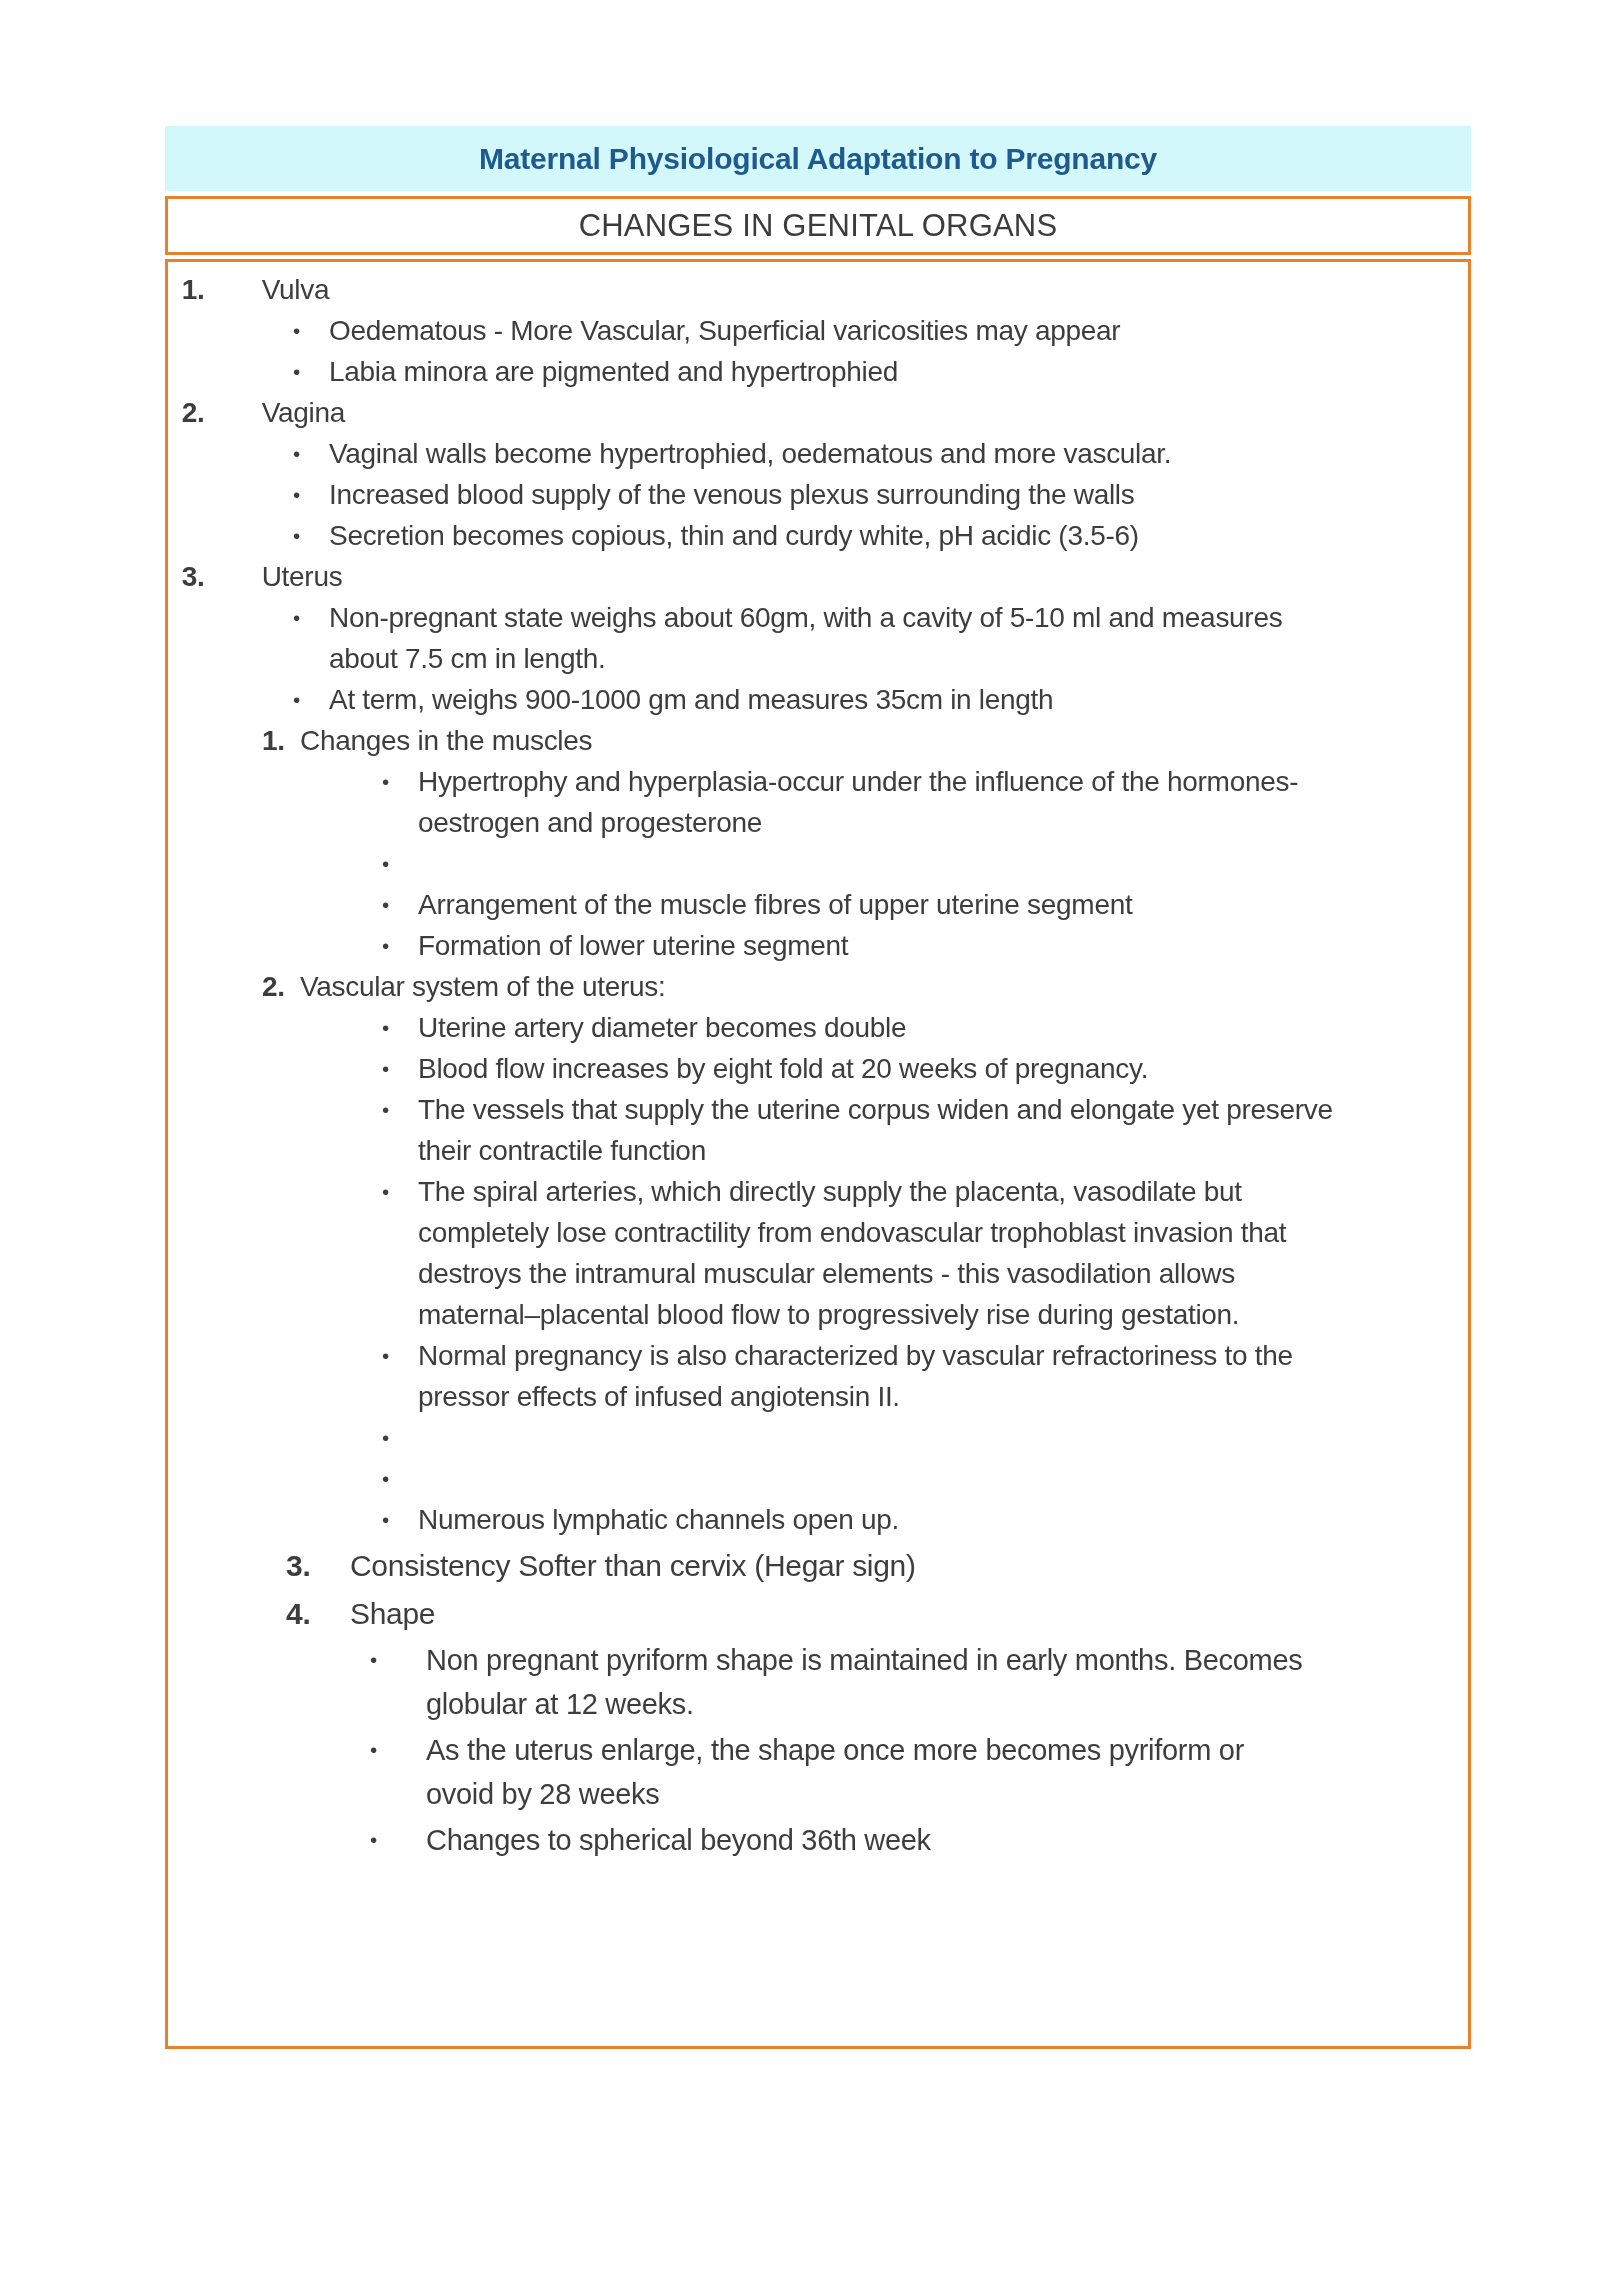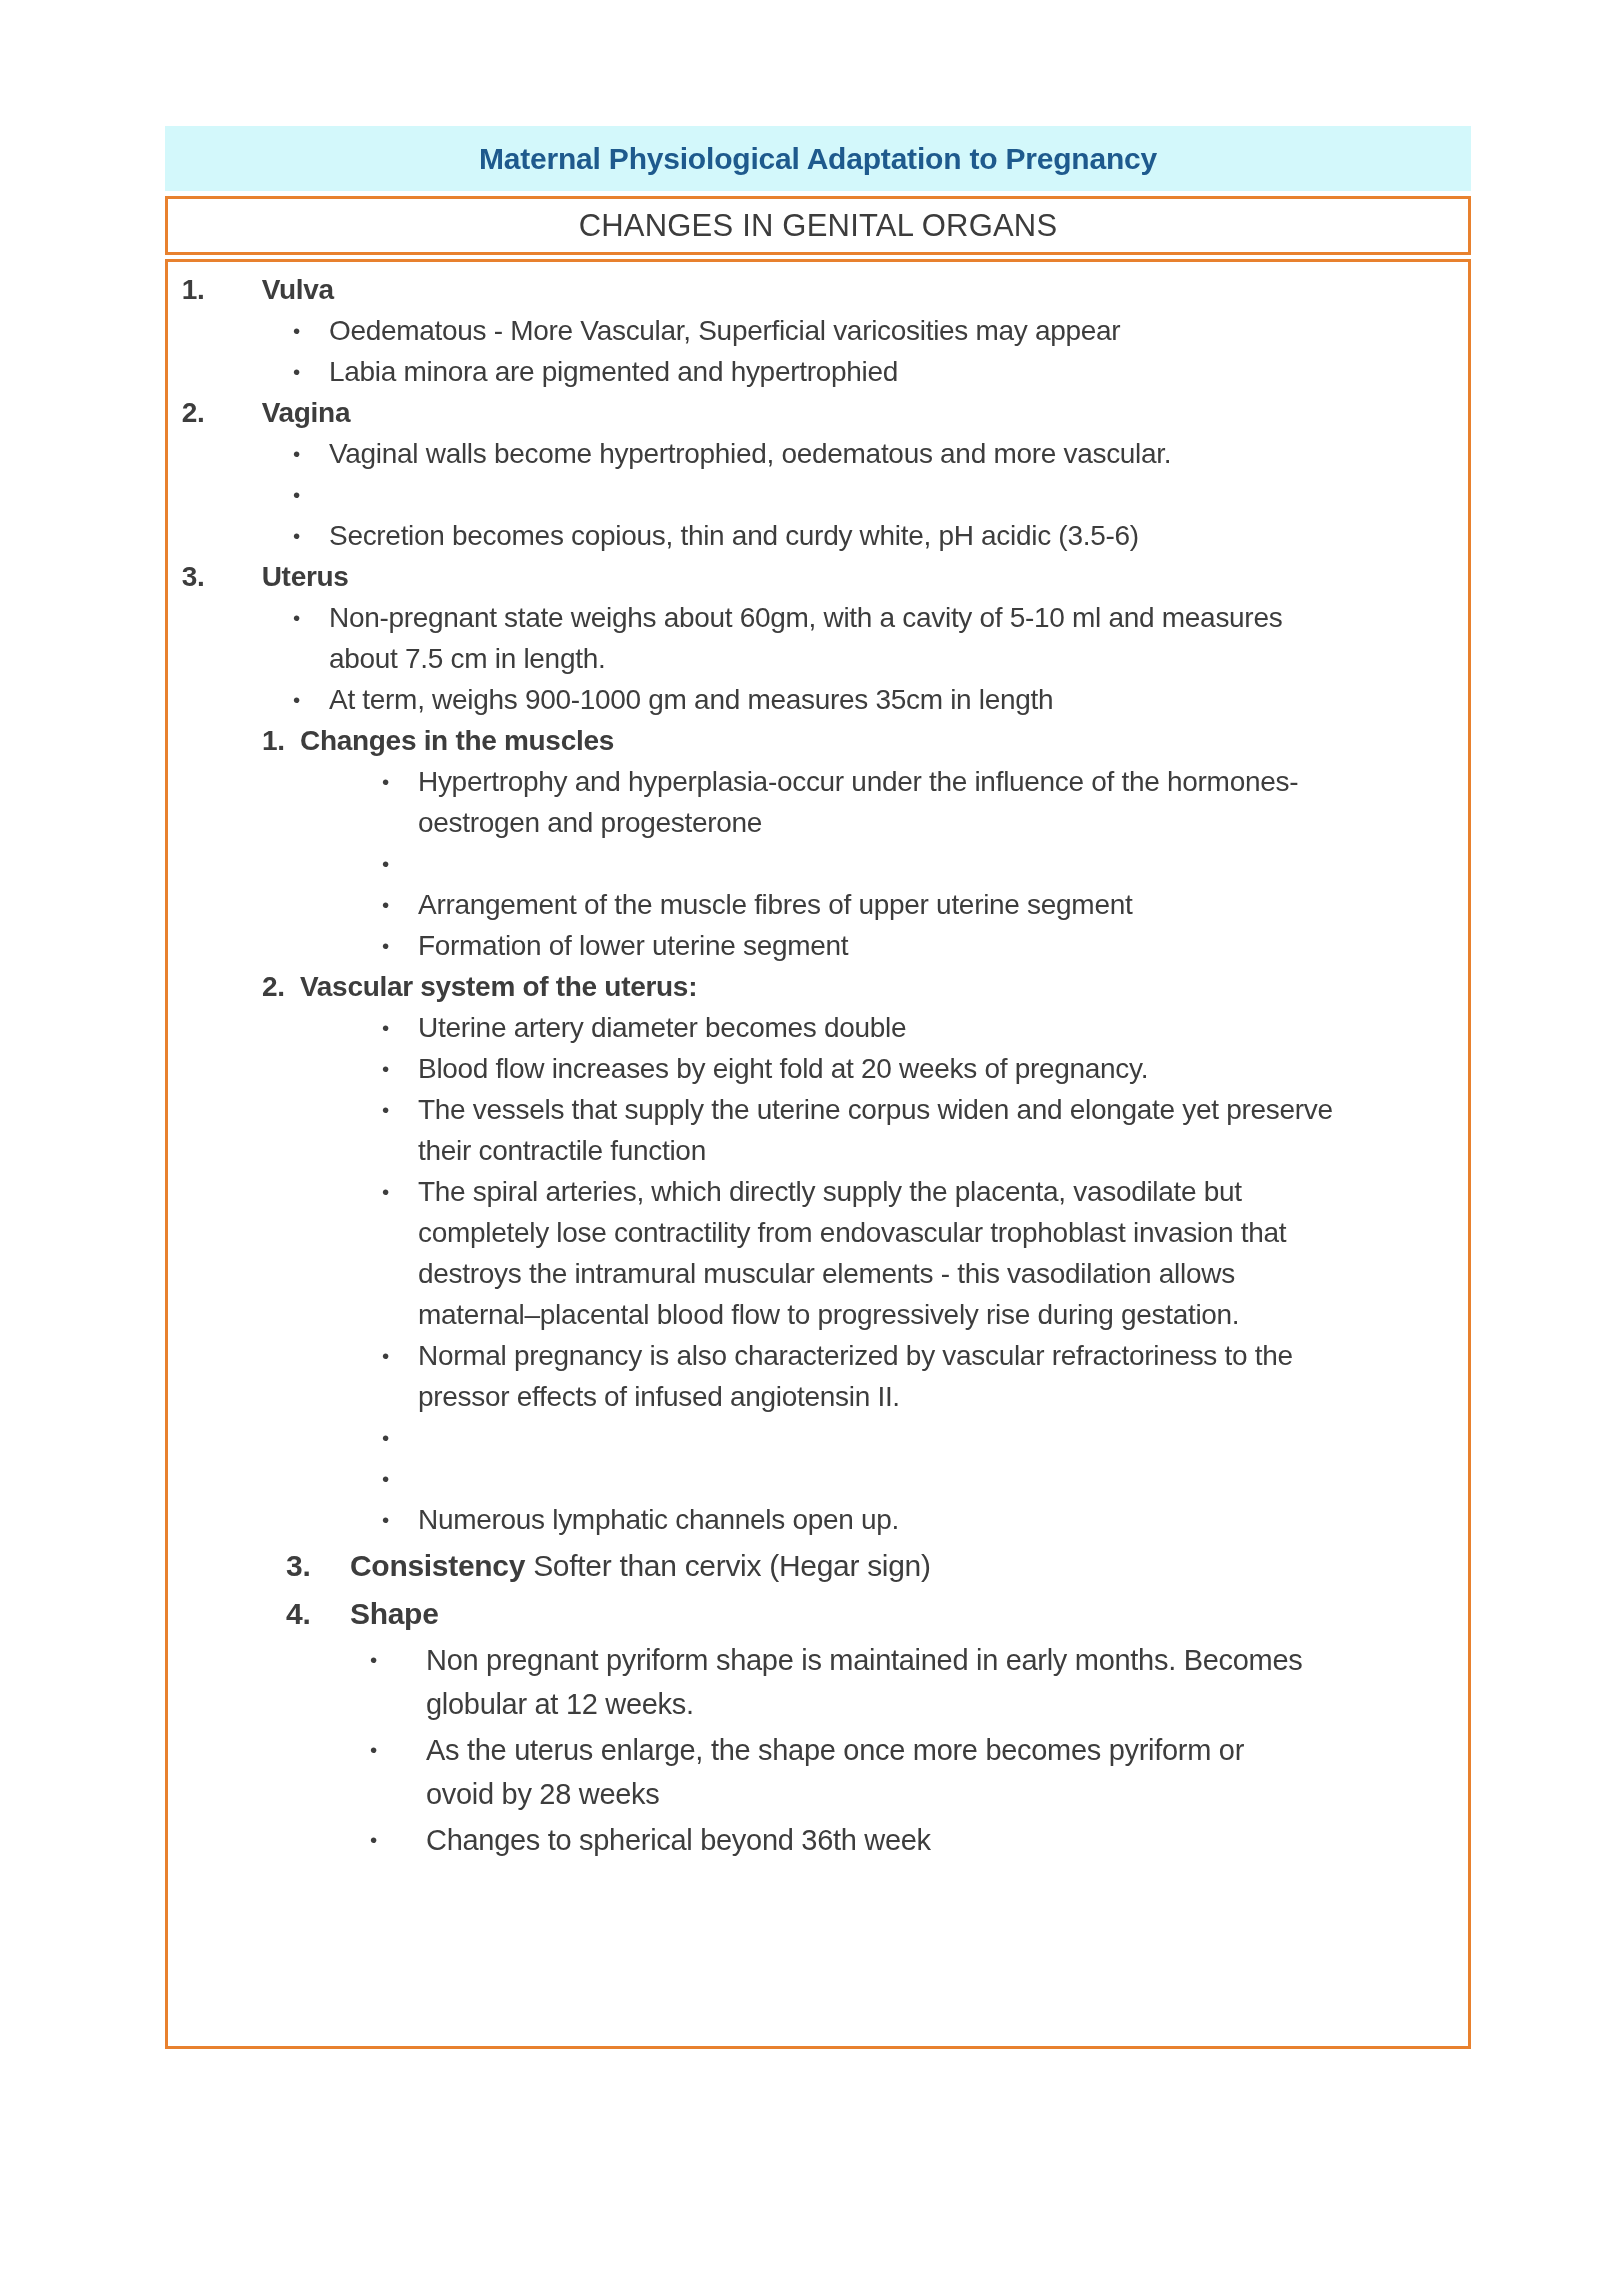--- a/index.html
+++ b/index.html
@@ -36,21 +36,21 @@
     position:absolute;left:165px;top:259px;width:1306px;height:1790px;
     box-sizing:border-box;border:3.9px solid var(--accent-orange,#e8812e);
     background:#ffffff;
     padding-top:6.9px;
     overflow:hidden;
   }
   .row{display:flex;align-items:flex-start;
     font-size:28px;line-height:41px;letter-spacing:-0.3px;}
   .row .txt{white-space:pre-line;}
   .row .num{font-weight:bold;flex:0 0 auto;}
-  .row .ttl{font-weight:bold;}
+  .row .ttl{font-weight:normal;}
   .row .rest{font-weight:normal;}
   .row .marker{flex:0 0 auto;font-size:20.6px;line-height:41px;}
   
   .h1 .num{margin-left:13.7px;width:80px;}
   .b1 .marker{margin-left:125px;width:36px;}
   .h2 .num{margin-left:94px;width:38px;}
   .b2 .marker{margin-left:214px;width:36px;}
   .h3{font-size:30px;line-height:45px;}
   .h3 .num{margin-left:118px;width:64px;}
   .b3{font-size:29px;line-height:44px;}
@@ -92,20 +92,21 @@
       <div class="row h1">
         <span class="num">2.</span>
         <span class="line"><span class="ttl">Vagina</span></span>
       </div>
       <div class="row b1">
         <span class="marker">•</span>
         <span class="txt">Vaginal walls become hypertrophied, oedematous and more vascular.</span>
       </div>
       <div class="row b1">
         <span class="marker">•</span>
+        <span class="txt">Increased blood supply of the venous plexus surrounding the walls</span>
       </div>
       <div class="row b1">
         <span class="marker">•</span>
         <span class="txt">Secretion becomes copious, thin and curdy white, pH acidic (3.5-6)</span>
       </div>
       <div class="row h1">
         <span class="num">3.</span>
         <span class="line"><span class="ttl">Uterus</span></span>
       </div>
       <div class="row b1">

